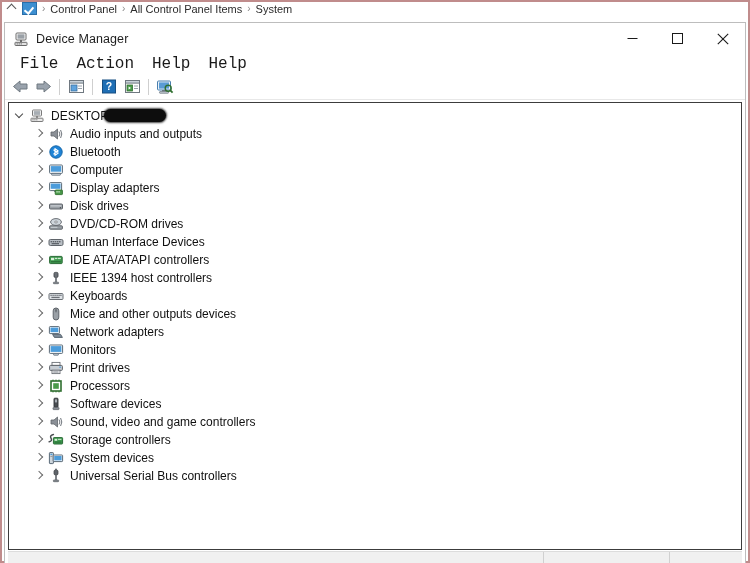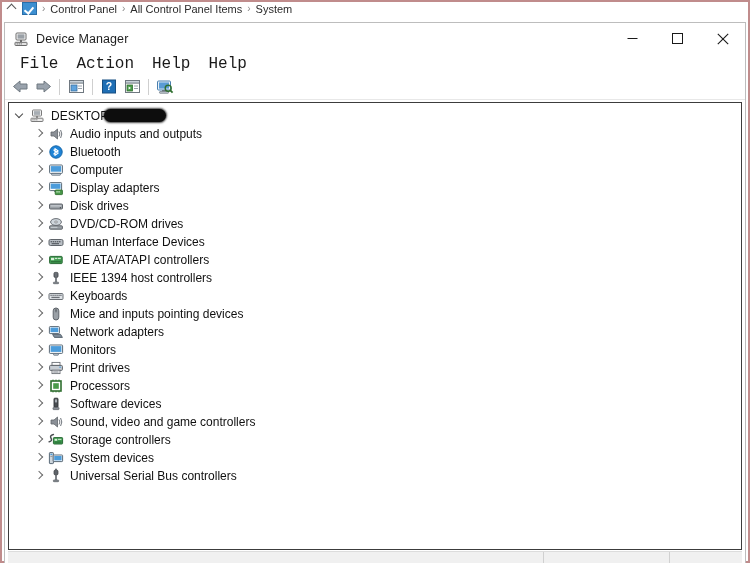--- a/index.html
+++ b/index.html
@@ -516,21 +516,21 @@
 
         <div class="tree-row child">
           <span class="chev"></span>
           <span class="node-icon">
             <svg width="16" height="16" viewBox="0 0 16 16">
               <rect x="5.2" y="2" width="5.6" height="12" rx="2.8" fill="#9aa0a6" stroke="#5f646a" stroke-width="1"></rect>
               <line x1="8" y1="2.6" x2="8" y2="6.4" stroke="#5f646a" stroke-width=".9"></line>
               <rect x="7.4" y="3.6" width="1.2" height="2" rx=".5" fill="#5f646a"></rect>
             </svg>
           </span>
-          <span class="node-label">Mice and inputs pointing devices</span>
+          <span class="node-label">Mice and other outputs devices</span>
         </div>
 
         <div class="tree-row child">
           <span class="chev"></span>
           <span class="node-icon">
             <svg width="16" height="16" viewBox="0 0 16 16">
               <rect x="1.4" y="2.6" width="10" height="7" rx=".7" fill="#ffffff" stroke="#5a6a78" stroke-width="1"></rect>
               <rect x="2.5" y="3.6" width="7.8" height="4.6" fill="#4b9cdb"></rect>
               <path d="M4.6 10.4 L12.6 10.4 L14.4 13.4 L6.4 13.4 Z" fill="#7e8c99" stroke="#4f5b66" stroke-width=".9" stroke-linejoin="round"></path>
             </svg>

